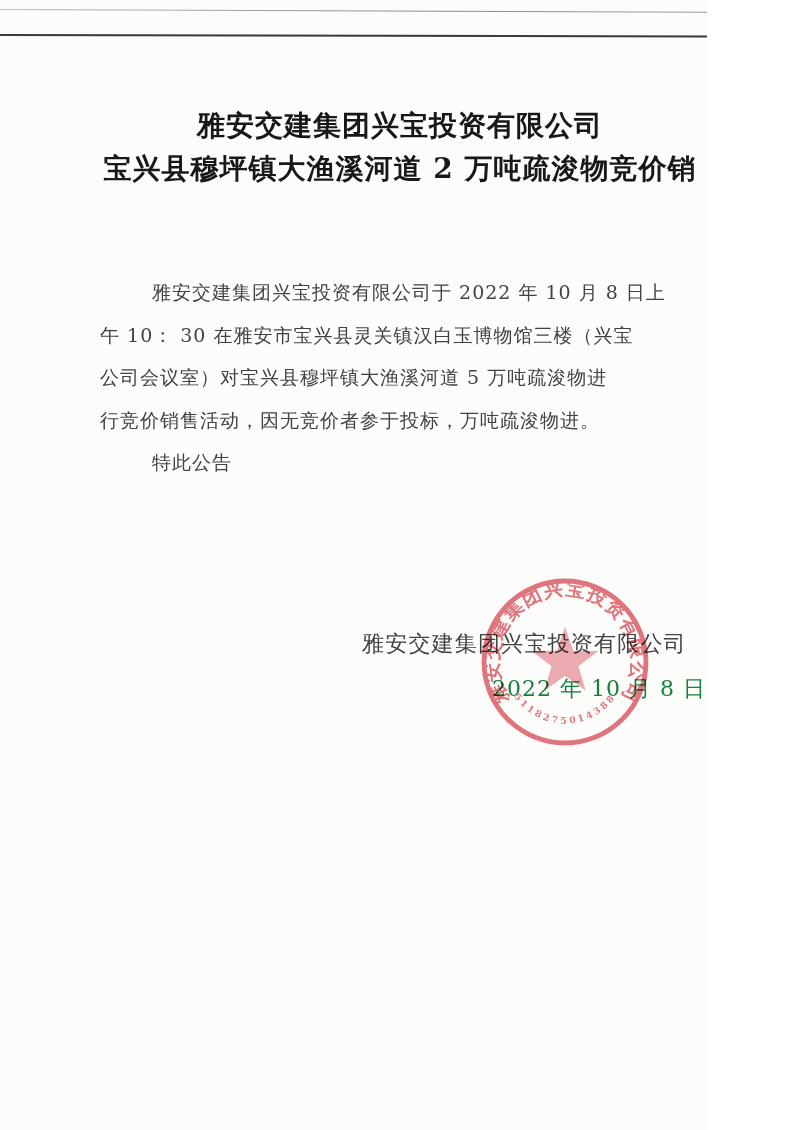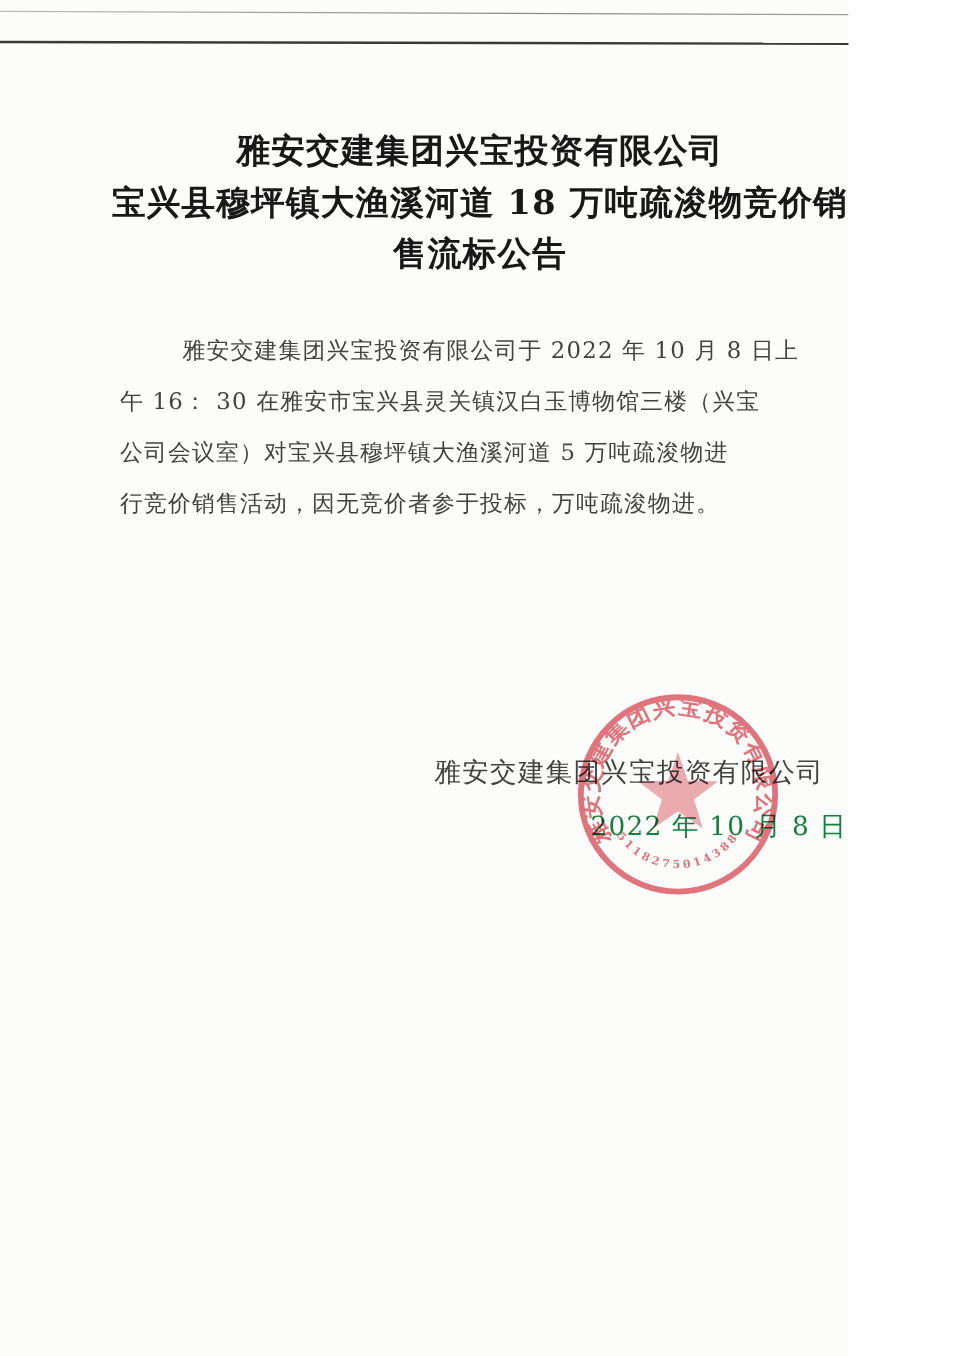--- a/index.html
+++ b/index.html
@@ -68,29 +68,29 @@
 </head>
 <body>
 
 <div class="page">
 
   <div class="scanline-thin"></div>
   <div class="scanline-thick"></div>
 
   <div class="doc-title">
     <div>雅安交建集团兴宝投资有限公司</div>
-    <div>宝兴县穆坪镇大渔溪河道 18 万吨疏浚物竞价销</div>
-    <div>售流标公告</div>
+    <div>宝兴县穆坪镇大渔溪河道 2 万吨疏浚物竞价销</div>
   </div>
 
   <div class="doc-body">
     <div class="body-line indent">雅安交建集团兴宝投资有限公司于 2022 年 10 月 8 日上</div>
-    <div class="body-line">午 16： 30 在雅安市宝兴县灵关镇汉白玉博物馆三楼（兴宝</div>
+    <div class="body-line">午 10： 30 在雅安市宝兴县灵关镇汉白玉博物馆三楼（兴宝</div>
     <div class="body-line">公司会议室）对宝兴县穆坪镇大渔溪河道 5 万吨疏浚物进</div>
     <div class="body-line">行竞价销售活动，因无竞价者参于投标，万吨疏浚物进。</div>
+    <div class="body-line indent">特此公告</div>
   </div>
 
   <div class="sig-company">雅安交建集团兴宝投资有限公司</div>
   <div class="sig-date">2022 年 10 月 8 日</div>
 
   <svg class="stamp" viewBox="0 0 200 200" xmlns="http://www.w3.org/2000/svg">
     <defs>
       <path id="arcTop" d="M 37.7,143.6 A 76,76 0 1 1 162.3,143.6" fill="none"></path>
       <path id="arcBottom" d="M 36.6,129.6 A 70,70 0 0 0 163.4,129.6" fill="none"></path>
     </defs>

